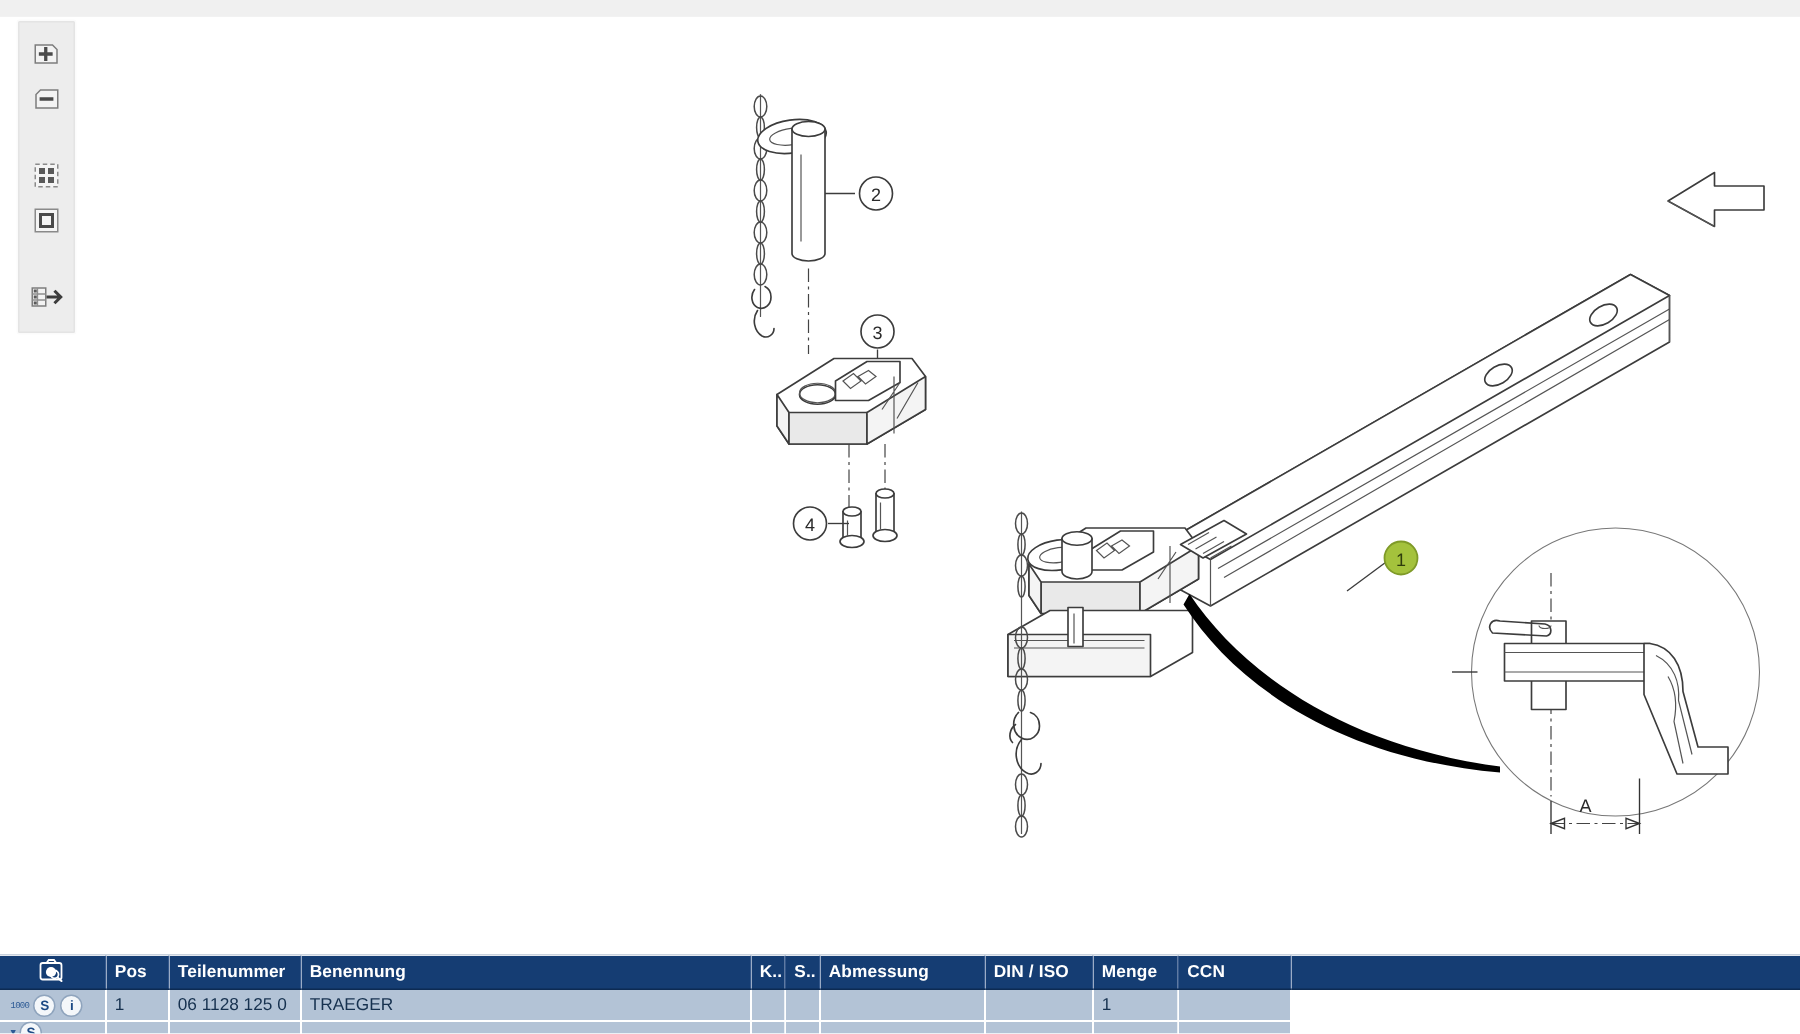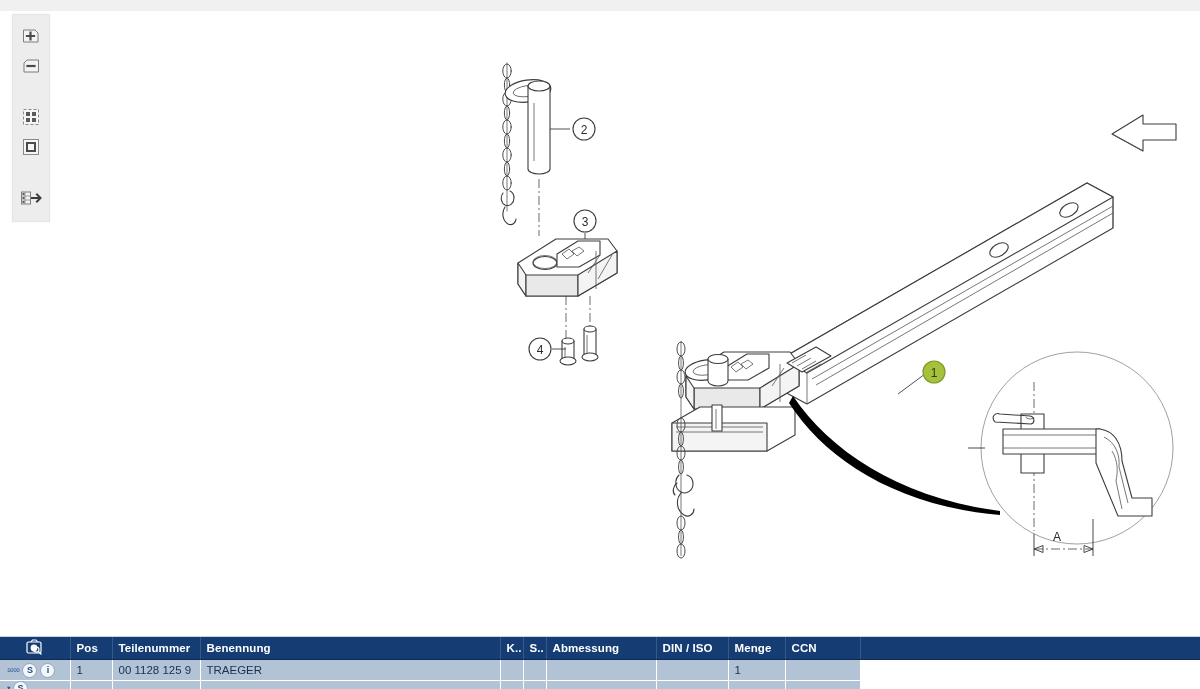--- a/index.html
+++ b/index.html
@@ -444,21 +444,21 @@
       <tbody>
         <tr>
           <td class="icon-col">
             <div class="rowicons">
               <span class="tinyglyph">1000</span>
               <span class="badge">S</span>
               <span class="badge">i</span>
             </div>
           </td>
           <td>1</td>
-          <td>00 1128 125 9</td>
+          <td>06 1128 125 0</td>
           <td>TRAEGER</td>
           <td></td>
           <td></td>
           <td></td>
           <td></td>
           <td>1</td>
           <td></td>
           <td class="blank"></td>
         </tr>
         <tr class="row2">

